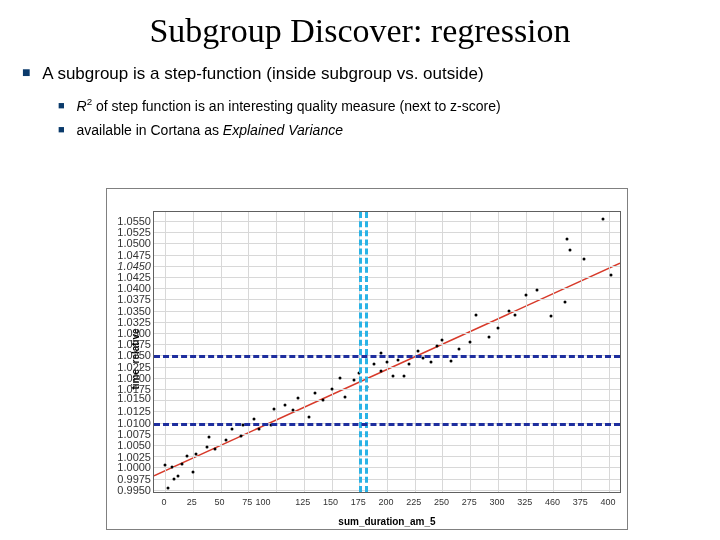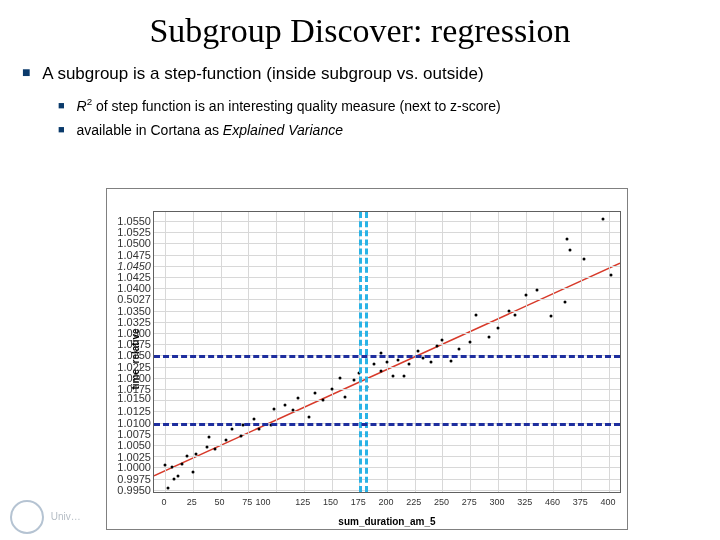--- a/index.html
+++ b/index.html
@@ -206,21 +206,21 @@
       <div class="ytick" style="top: 216.36px;">1.0125</div>
       <div class="ytick" style="top: 203px;">1.0150</div>
       <div class="ytick" style="top: 193.96px;">1.0175</div>
       <div class="ytick" style="top: 182.76px;">1.0200</div>
       <div class="ytick" style="top: 171.56px;">1.0225</div>
       <div class="ytick" style="top: 160.36px;">1.0250</div>
       <div class="ytick" style="top: 149.16px; text-align: right;">1.0275</div>
       <div class="ytick" style="top: 137.96px;">1.0300</div>
       <div class="ytick" style="top: 126.76px;">1.0325</div>
       <div class="ytick" style="top: 115.56px;">1.0350</div>
-      <div class="ytick" style="top: 104.36px;">0.5027</div>
+      <div class="ytick" style="top: 104.36px;">1.0375</div>
       <div class="ytick" style="top: 93.16px; text-align: right;">1.0400</div>
       <div class="ytick" style="top: 81.96px;">1.0425</div>
       <div class="ytick" style="top: 70.76px; font-style: italic;">1.0450</div>
       <div class="ytick" style="top: 59.56px;">1.0475</div>
       <div class="ytick" style="top: 48.36px;">1.0500</div>
       <div class="ytick" style="top: 37.16px;">1.0525</div>
       <div class="ytick" style="top: 25.96px;">1.0550</div>
       <div class="xtick" style="left: 57.0952px;">0</div>
       <div class="xtick" style="left: 84.8333px;">25</div>
       <div class="xtick" style="left: 112.571px;">50</div>
@@ -233,17 +233,13 @@
       <div class="xtick" style="left: 306.738px;">225</div>
       <div class="xtick" style="left: 334.476px;">250</div>
       <div class="xtick" style="left: 362.214px;">275</div>
       <div class="xtick" style="left: 389.952px;">300</div>
       <div class="xtick" style="left: 417.69px;">325</div>
       <div class="xtick" style="left: 445.429px;">460</div>
       <div class="xtick" style="left: 473.167px;">375</div>
       <div class="xtick" style="left: 500.905px;">400</div>
     </div>
 
-  <div class="footer">
-    <span class="logo"></span>
-    <span>Univ…</span>
-  </div>
 </div>
 
 </body></html>

